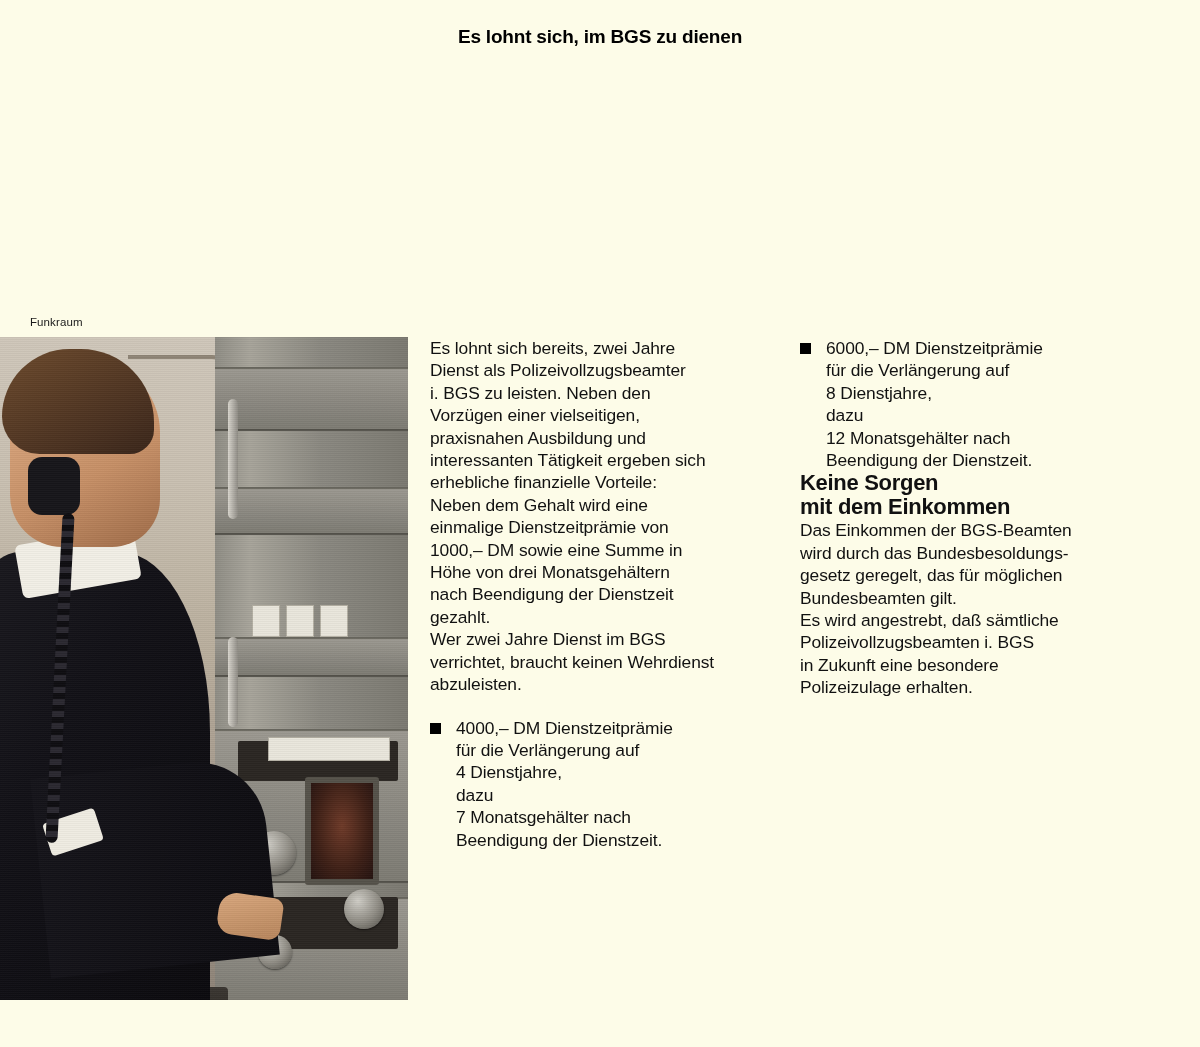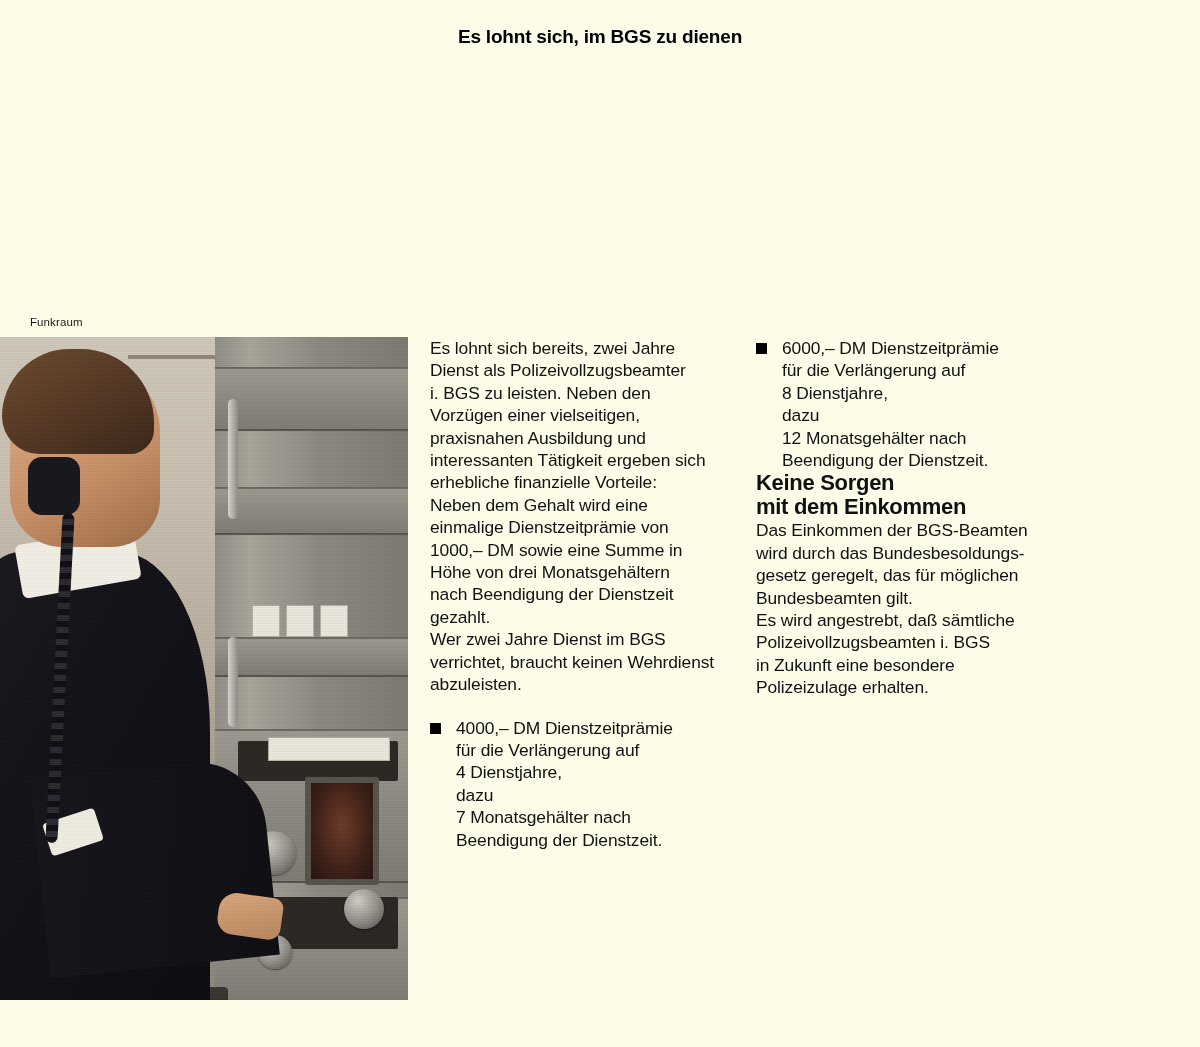--- a/index.html
+++ b/index.html
@@ -245,21 +245,21 @@
   }
   .col p {
     margin: 0;
     white-space: pre-line;
   }
   .col-mid {
     left: 430px;
     width: 360px;
   }
   .col-right {
-    left: 756px;
+    left: 800px;
     width: 368px;
   }
   .bullet-item {
     position: relative;
     padding-left: 26px;
     margin-top: 21px;
   }
   .bullet-item .sq {
     position: absolute;
     left: 0;

